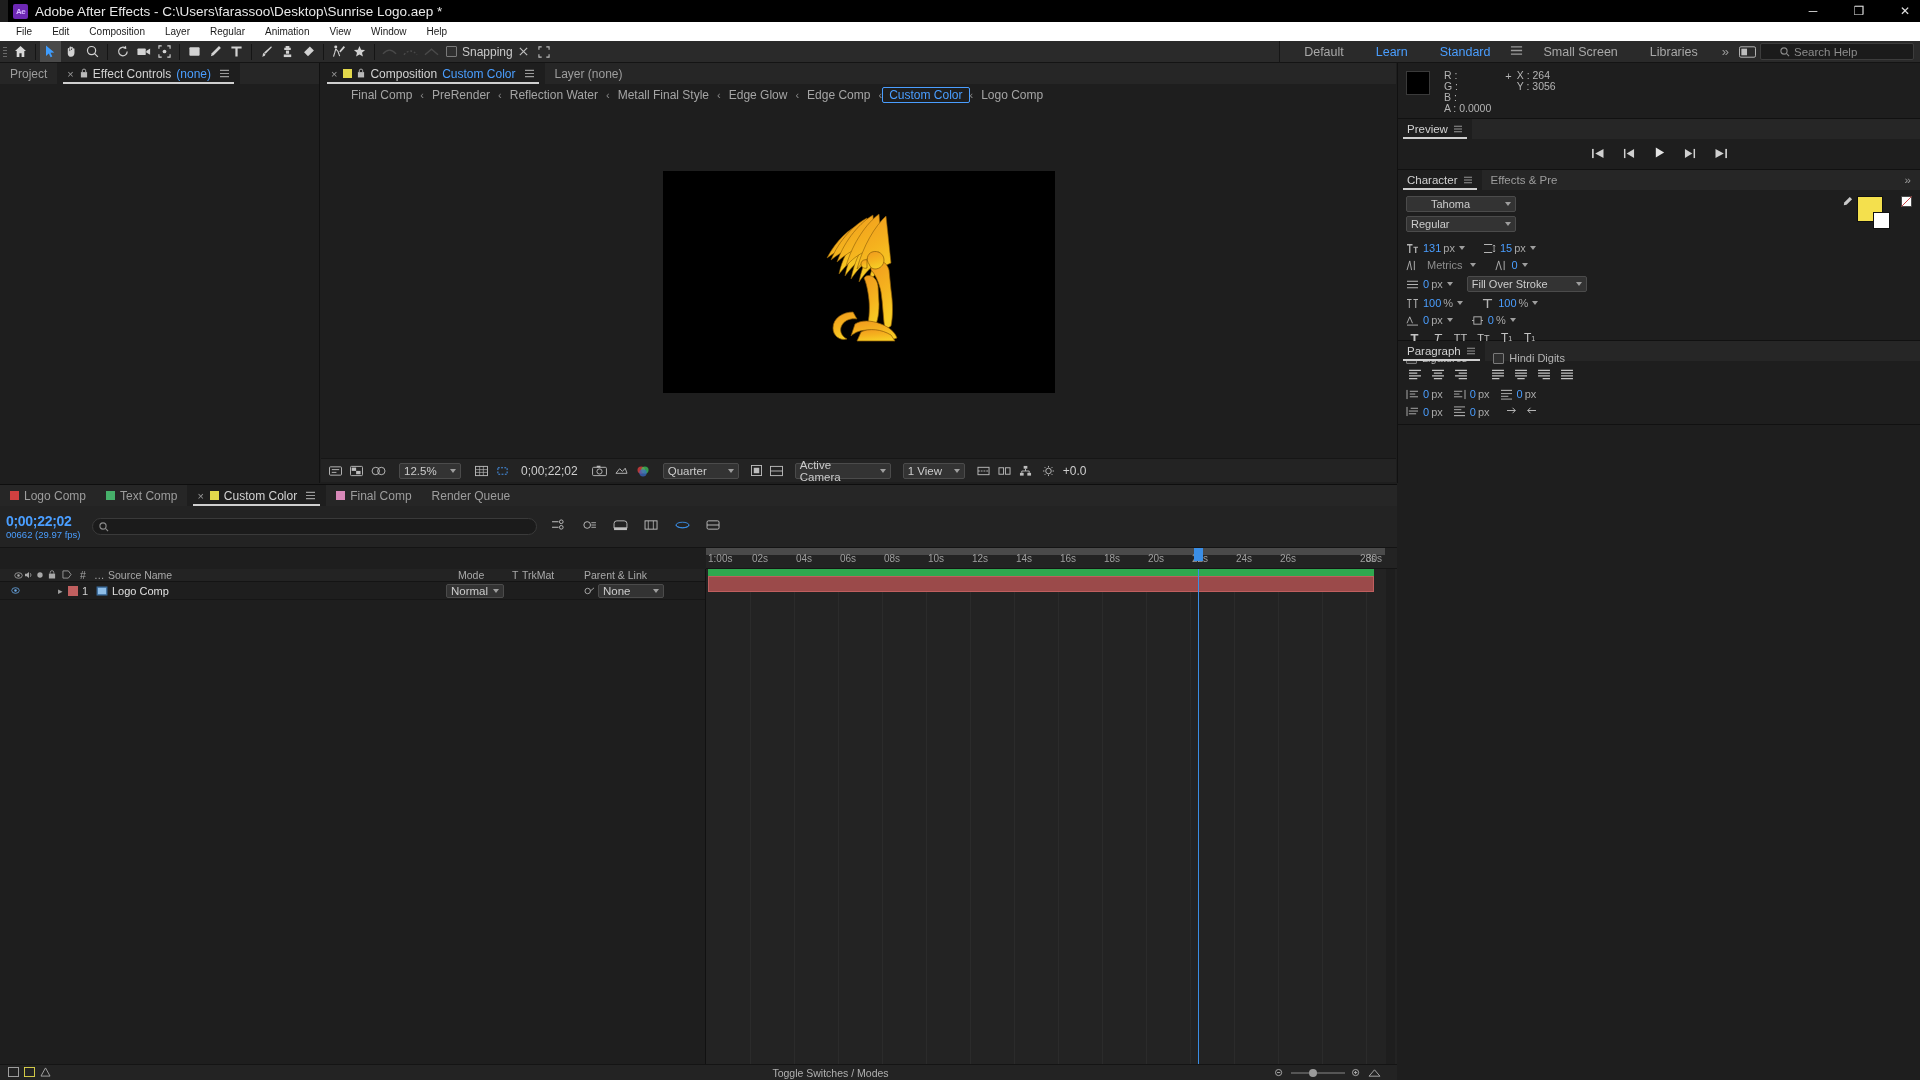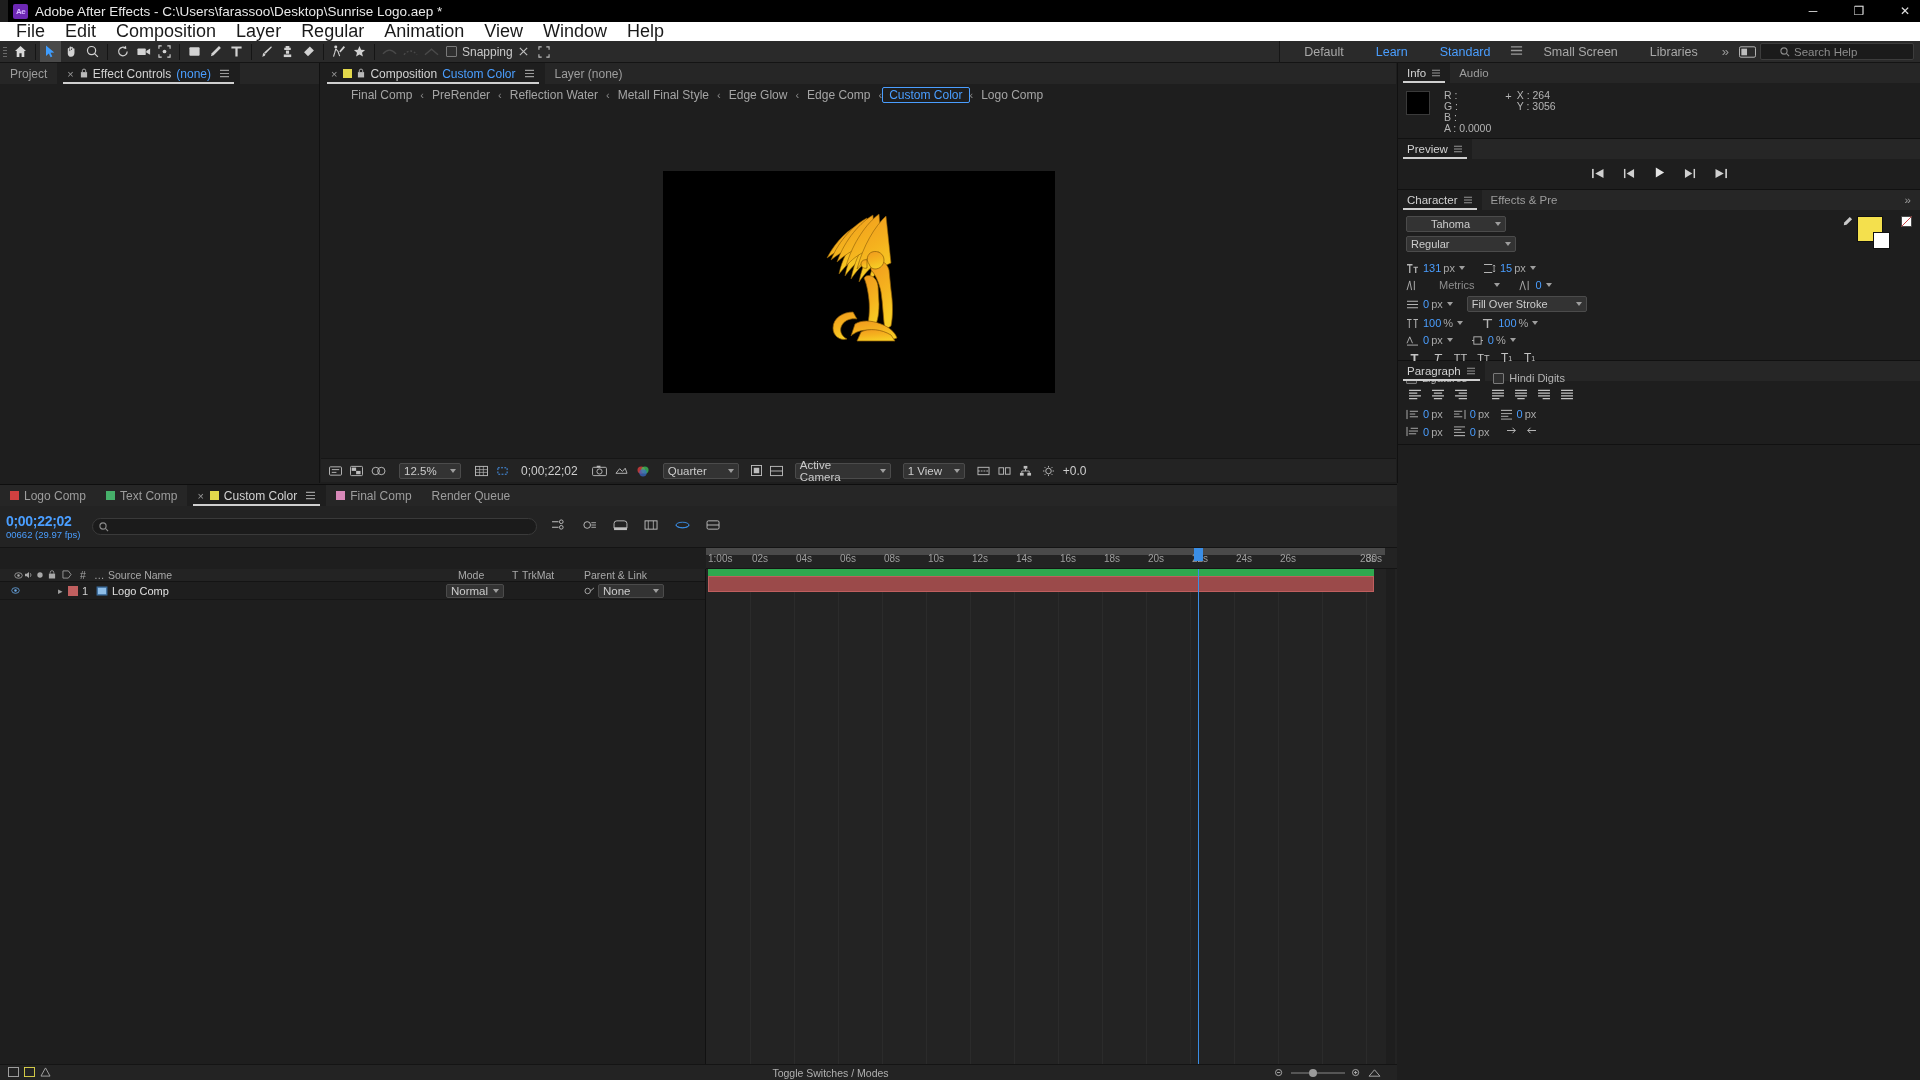--- a/index.html
+++ b/index.html
@@ -27,21 +27,21 @@
   }
   .title-text { color:#e8e8e8; font-size:13.5px; }
   .win-btns { margin-left:auto; display:flex; height:22px; }
   .win-btn { width:46px; height:22px; display:flex; align-items:center; justify-content:center; color:#e0e0e0; font-size:12px; }
 
   
   .menubar {
     position:absolute; left:0; top:22px; width:1920px; height:19px;
     background:#fff; display:flex; align-items:center; padding-left:6px;
   }
-  .menubar .mi { color:#1a1a1a; font-size:18px; padding:0 10px; line-height:19px; }
+  .menubar .mi { color:#1a1a1a; font-size:10px; padding:0 10px; line-height:19px; }
 
   
   .toolbar {
     position:absolute; left:0; top:41px; width:1920px; height:22px;
     background:#2a2a2a; border-bottom:1px solid #141414;
     display:flex; align-items:center;
   }
   .grip { width:10px; height:22px; display:flex; flex-direction:column; justify-content:center; align-items:center; gap:2px; }
   .grip i { display:block; width:4px; height:1px; background:#6a6a6a; }
   .tool {
@@ -579,35 +579,20 @@
             <path d="M7 1v1.6M7 10.4V12M1 6.5h1.6M11.4 6.5H13M2.8 2.3l1.1 1.1M10.1 9.6l1.1 1.1M11.2 2.3l-1.1 1.1M3.9 9.6l-1.1 1.1" stroke="#bdbdbd"></path>
           </svg>
       </span>
       <span class="tc">+0.0</span>
     </div>
   </div>
 
   <div id="right-col">
 
     <div class="rpanel">
-      <div class="rtabs">
-        <div class="rtab active">
-          <span>Info</span>
-          <span>
-            <svg width="10" height="8" viewBox="0 0 11 9">
-                <g stroke="#9a9a9a" stroke-width="1.1">
-                  <path d="M1 1.4h9M1 4.5h9M1 7.6h9"></path>
-                </g>
-              </svg>
-          </span>
-        </div>
-        <div class="rtab">
-          <span>Audio</span>
-        </div>
-      </div>
       <div class="rbody" style="height:55px;">
         <div class="info-grid">
           <div class="info-sw"></div>
           <div class="info-rows" style="margin-top:1px;">
             <div>R :</div>
             <div>G :</div>
             <div>B :</div>
             <div>A : 0.0000</div>
           </div>
           <div style="display:flex;align-items:flex-start;gap:5px;margin-top:1px;">
@@ -681,21 +666,21 @@
         </div>
         <div class="rtab">
           <span>Effects &amp; Pre</span>
         </div>
         <div class="rtab" style="margin-left:auto;">»</div>
       </div>
       <div class="rbody" style="height:150px;">
         <div style="display:flex; gap:8px;">
           <div style="flex:1;">
             <div class="char-row">
-              <div class="fsel" style="width:100px;padding-left:24px;">
+              <div class="fsel" style="width:110px;padding-left:24px;">
                 <span>Tahoma</span>
                 <span class="caret"></span>
               </div>
             </div>
             <div class="char-row">
               <div class="fsel" style="width:110px;">
                 <span>Regular</span>
                 <span class="caret"></span>
               </div>
             </div>
@@ -742,21 +727,21 @@
             </span>
             <span class="numfield">
                 <span class="v">15</span>
                 <span class="u">px</span>
               </span>
             <span class="caret"></span>
           </div>
         </div>
 
         <div style="display:flex; gap:18px; margin-top:5px;">
-          <div style="display:flex; align-items:center; gap:20px;">
+          <div style="display:flex; align-items:center; gap:8px;">
             <span class="ctrl-ic">
               <svg width="13" height="11" viewBox="0 0 14 12">
                   <path d="M1 11 L4 1 L6 11" stroke="#b5b5b5" fill="none"></path>
                   <path d="M9 1v10" stroke="#b5b5b5"></path>
                 </svg>
             </span>
             <span style="color:#8e8e8e;font-size:11px;">Metrics</span>
             <span class="caret"></span>
           </div>
           <div style="display:flex; align-items:center; gap:4px;">

